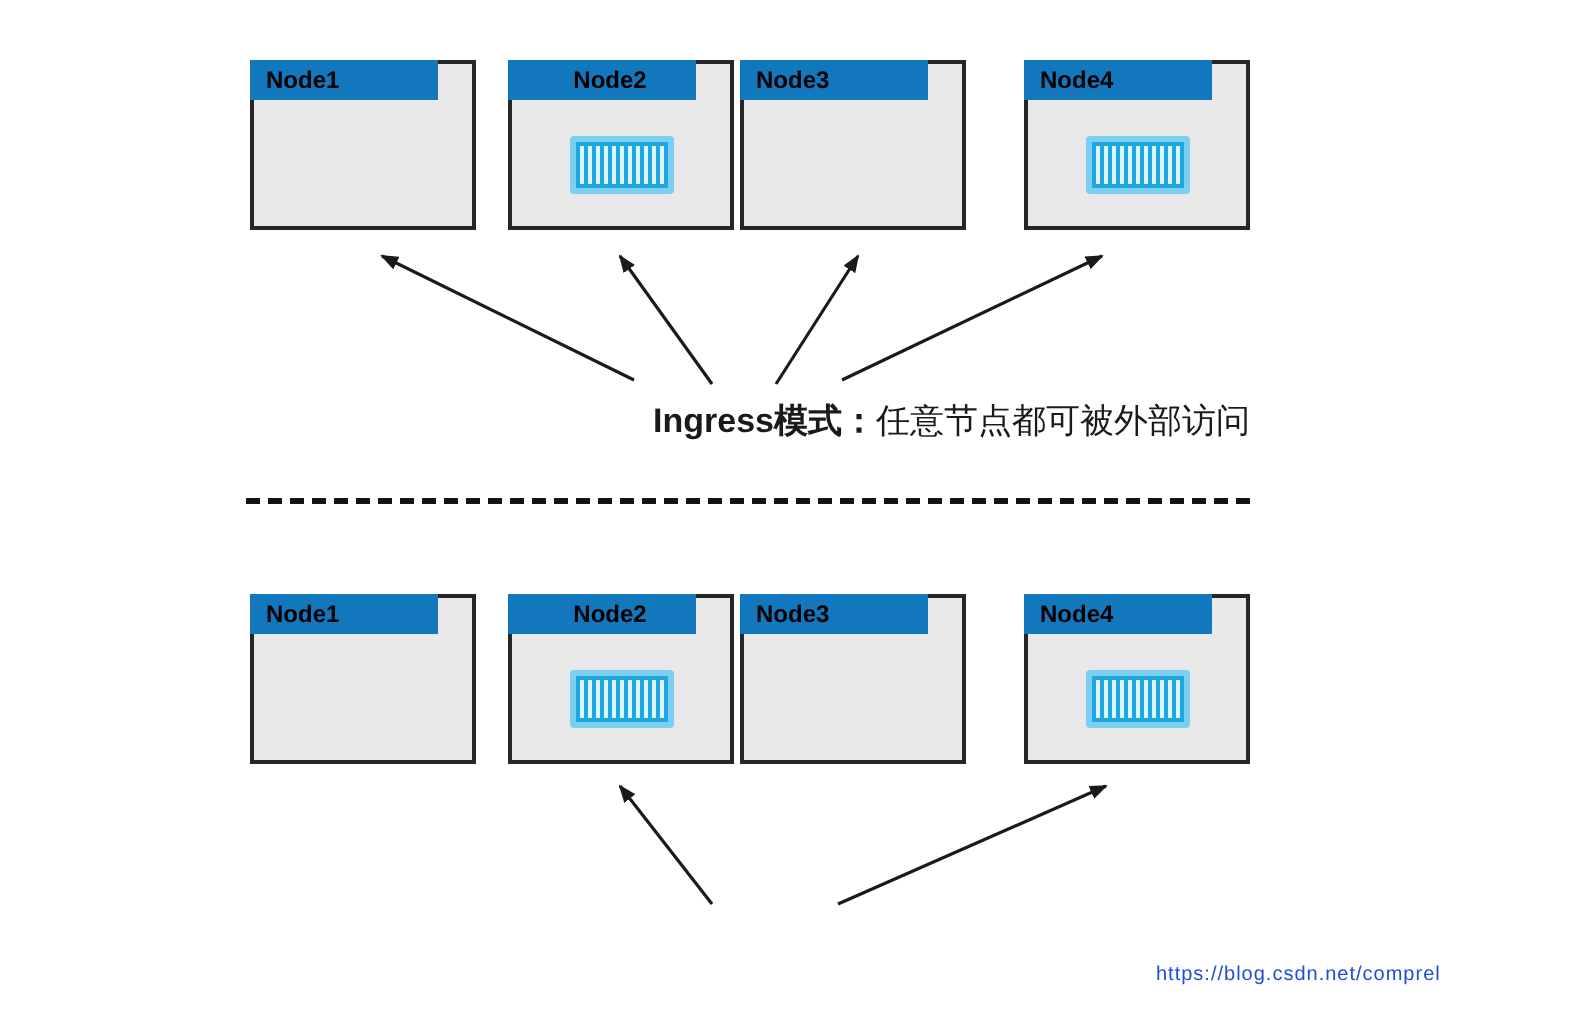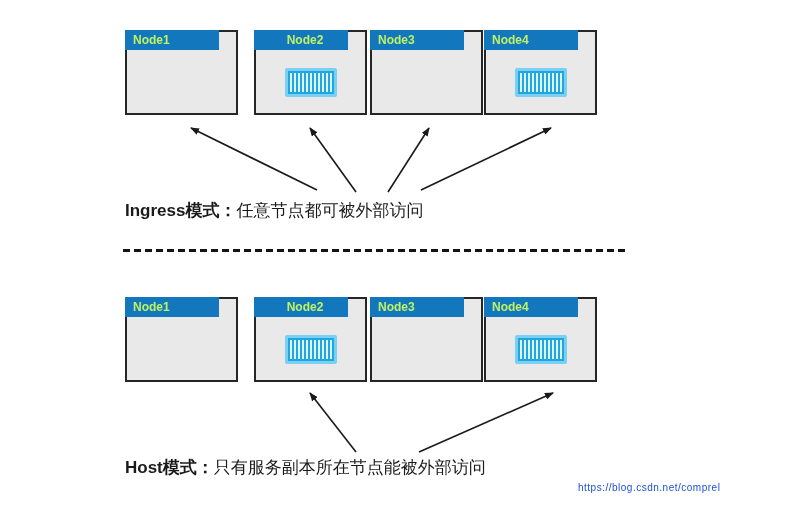--- a/index.html
+++ b/index.html
@@ -21,34 +21,34 @@
     position: absolute;
     width: 113px;
     height: 85px;
     background: #e9e9e9;
     border: 2px solid #262626;
     box-sizing: border-box;
   }
   .col1 { left: 125px; }
   .col2 { left: 254px; text-align: center; }
   .col3 { left: 370px; }
-  .col4 { left: 484px; }
+  .col4 { left: 512px; }
   .row-top { top: 30px; }
   .row-bottom { top: 297px; }
 
   .node-header {
     position: absolute;
     left: -2px;
     top: -2px;
     width: 94px;
     height: 20px;
     background: #1377bd;
     box-sizing: border-box;
     padding-left: 8px;
-    color: #bef264;
+    color: #000000;
     font-size: 12px;
     font-weight: bold;
     line-height: 20px;
   }
 
   
   .container-icon {
     position: absolute;
     left: 29px;
     top: 36px;
@@ -70,21 +70,21 @@
       #def4fd 0px, #def4fd 2px,
       #1ea7e0 2px, #1ea7e0 4px
     );
   }
 
   
   .caption {
     position: absolute;
     left: 125px;
     width: 500px;
-    text-align: left;
+    text-align: right;
     font-size: 17px;
     color: #1a1a1a;
     white-space: nowrap;
   }
   .caption-ingress { top: 199px; }
   .caption-host { top: 456px; }
   .caption .bold { font-weight: bold; }
 
   
   .divider {
@@ -198,19 +198,16 @@
       <line x1="419" y1="452" x2="553" y2="393" marker-end="url(#ah)"></line>
     </g>
   </svg>
 
   <div class="caption caption-ingress">
     <span class="bold">Ingress模式：</span><span>任意节点都可被外部访问</span>
   </div>
 
   <div class="divider"></div>
 
-  <div class="caption caption-host">
-    <span class="bold">Host模式：</span><span>只有服务副本所在节点能被外部访问</span>
-  </div>
 
   <div class="watermark">https://blog.csdn.net/comprel</div>
 
 </div>
 
 </body></html>

